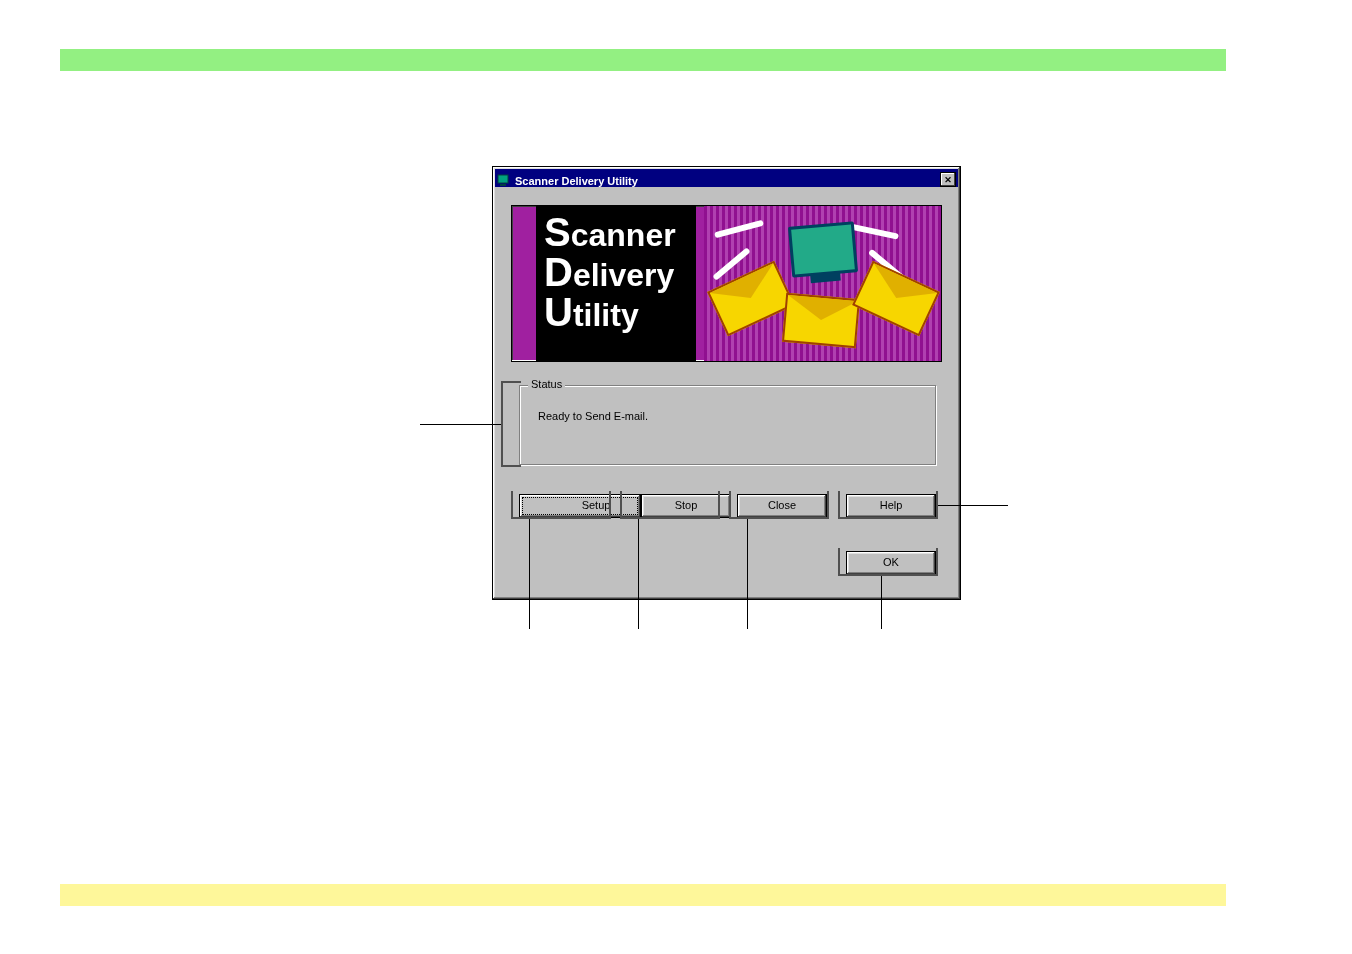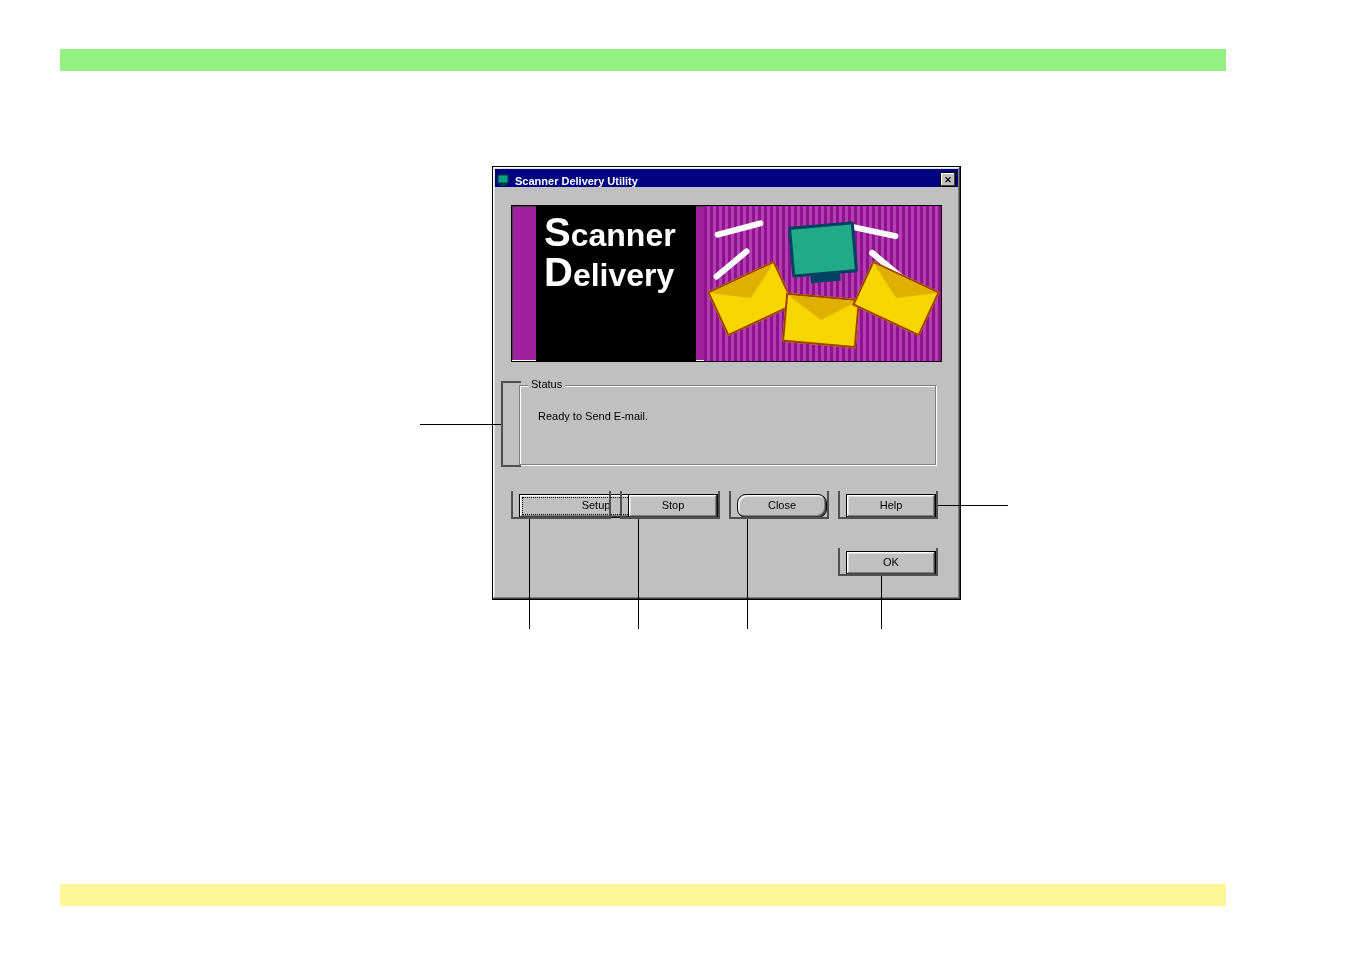--- a/index.html
+++ b/index.html
@@ -217,41 +217,42 @@
       </svg>
     </span>
     <span class="title-text">Scanner Delivery Utility</span>
     <span class="close-btn">✕</span>
   </div>
 
   <div class="banner">
     <div class="banner-left">
       <div class="l1"><span class="big">S</span><span>canner</span></div>
       <div class="l1"><span class="big">D</span><span>elivery</span></div>
+      <div class="l1"><span class="big">U</span><span>tility</span></div>
     </div>
     <div class="banner-right">
       <div class="speed-line" style="left:10px; top:20px; width:50px; transform:rotate(-15deg);"></div>
       <div class="speed-line" style="left:140px; top:22px; width:55px; transform:rotate(12deg);"></div>
       <div class="speed-line" style="left:5px; top:55px; width:45px; transform:rotate(-40deg);"></div>
       <div class="speed-line" style="left:160px; top:58px; width:50px; transform:rotate(40deg);"></div>
       <div class="monitor"></div>
       <div class="envelope env1"></div>
       <div class="envelope env2"></div>
       <div class="envelope env3"></div>
     </div>
   </div>
 
   <div class="groupbox">
     <span class="legend">Status</span>
     <span class="status-text">Ready to Send E-mail.</span>
   </div>
 
   <div class="btn default" style="left:26px; top:327px;">Setup</div>
-  <div class="btn" style="left:135px; top:327px;">Stop</div>
-  <div class="btn" style="left:244px; top:327px;border-radius:9px;">Close</div>
+  <div class="btn" style="left:148px; top:327px;">Stop</div>
+  <div class="btn" style="left:244px; top:327px;">Close</div>
   <div class="btn" style="left:353px; top:327px;">Help</div>
   <div class="btn" style="left:353px; top:384px;">OK</div>
 </div>
 
 <div class="callout-box" style="left:501px; top:381px; width:20px; height:86px; border-right:none;"></div>
 <div class="line hline" style="left:420px; top:424px; width:81px;"></div>
 
 <div class="callout-box" style="left:511px; top:491px; width:100px; height:28px; border-top:none;"></div>
 <div class="line vline" style="left:529px; top:519px; height:110px;"></div>
 

